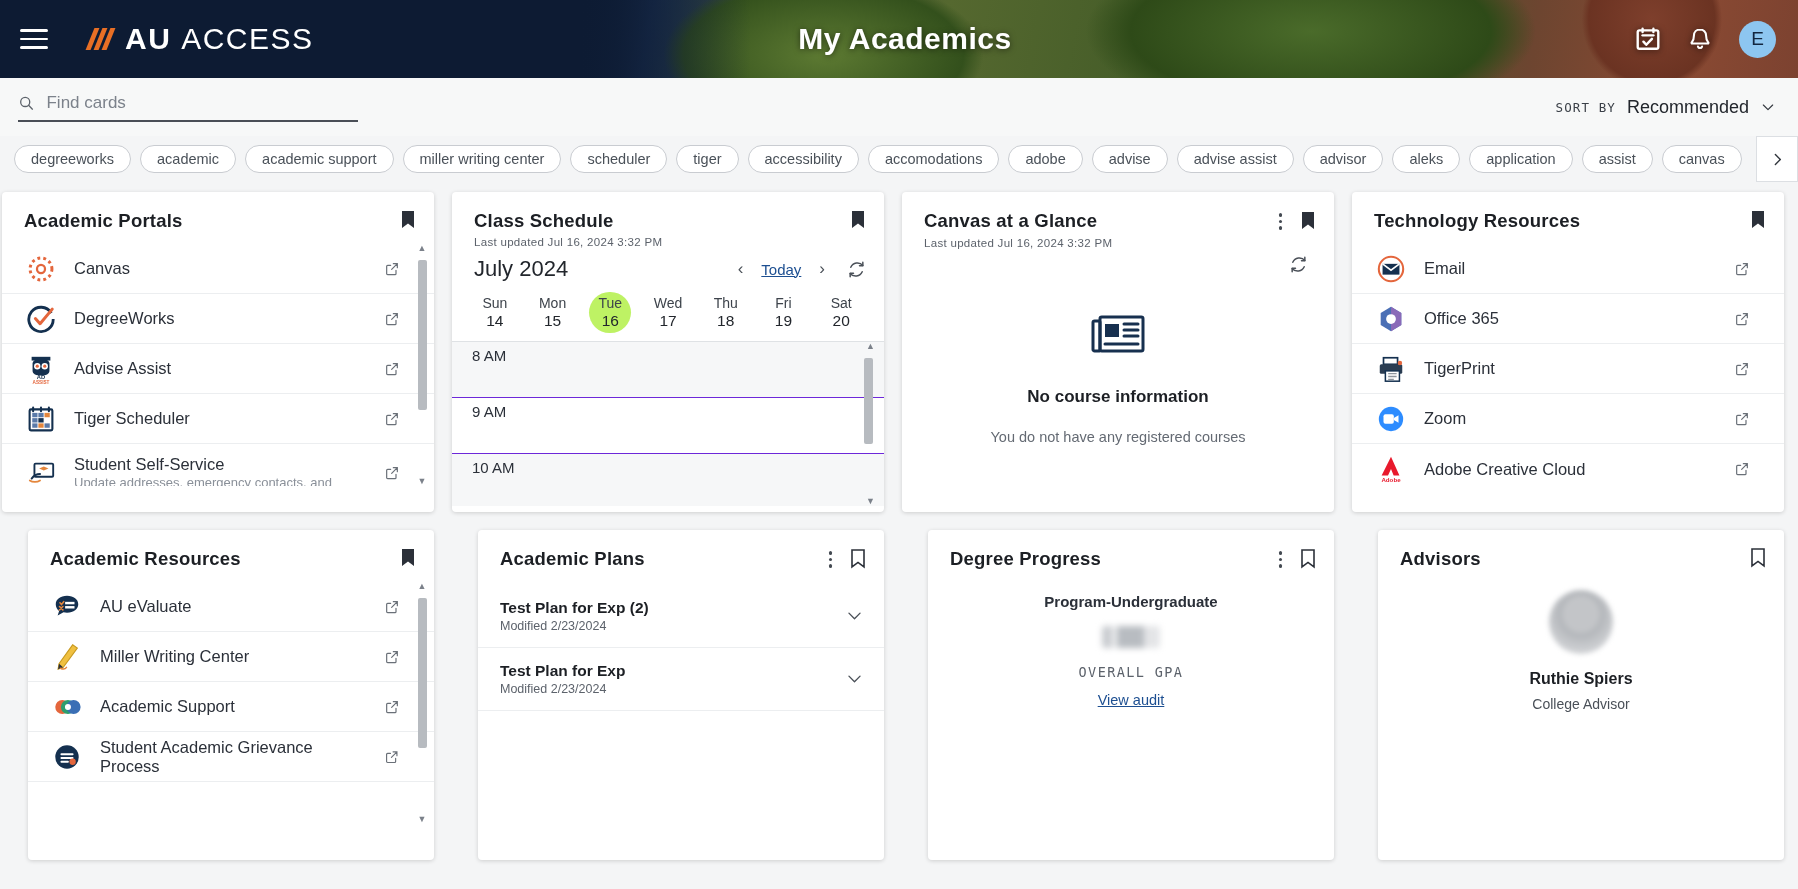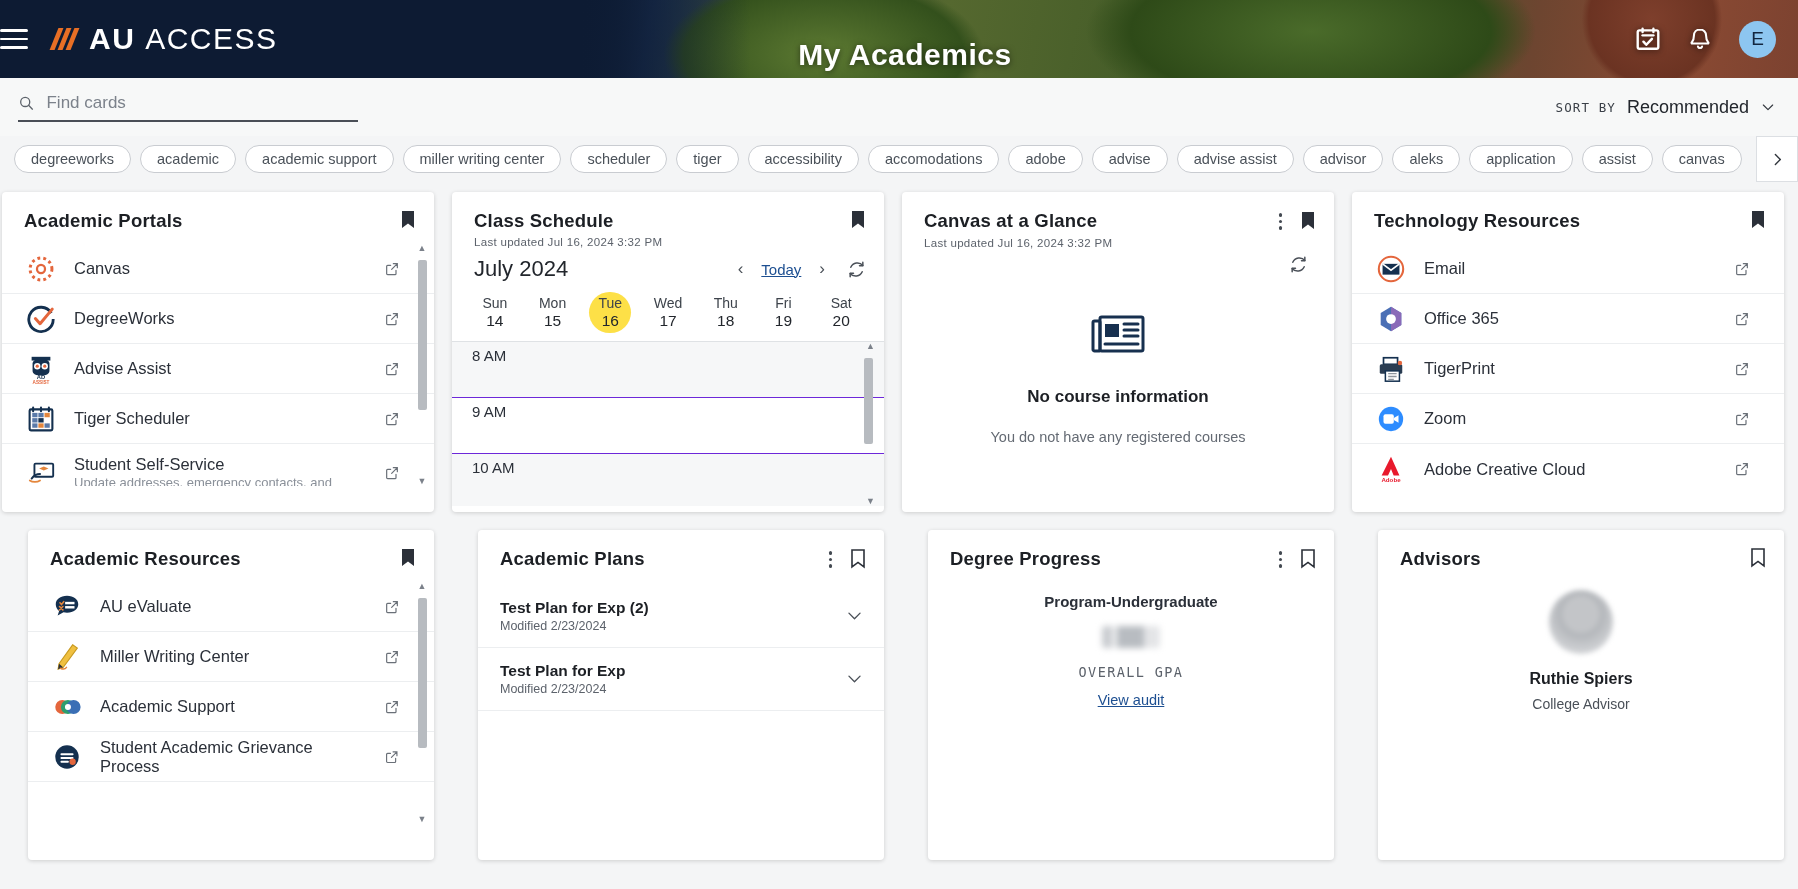--- a/index.html
+++ b/index.html
@@ -28,34 +28,35 @@
       radial-gradient(circle 90px at 88% 25%, #7e3f2c 0%, #6b3322 70%, transparent 78%),
       linear-gradient(100deg, #0d1b33 0%, #1d3356 6%, #3a4a33 14%, #55682f 30%, #445c28 48%, #3e5a25 62%, #6d4530 78%, #8a4a33 90%, #7c4230 100%);
   }
   .header-photo:after {
     content: "";
     position: absolute; inset: 0;
     background: linear-gradient(90deg, #0d1b33 0%, rgba(13,27,51,0.85) 3%, rgba(13,27,51,0.0) 14%);
   }
   .header-left {
     position: relative; z-index: 3;
-    display: flex; align-items: center; gap: 26px;
+    display: flex; align-items: center; gap: 42px;
+    padding-left: 20px;
     height: 100%;
   }
   .hamburger { width: 28px; display: flex; flex-direction: column; gap: 6px; cursor: pointer; }
   .hamburger span { display: block; height: 2.5px; background: #fff; border-radius: 2px; }
   .brand { display: flex; align-items: center; gap: 14px; }
   .slashes { display: flex; gap: 3px; }
   .slashes i { display: block; width: 5px; height: 22px; background: #e86f25; transform: skewX(-22deg); }
   .brand-text { font-size: 30px; letter-spacing: 1.5px; color: #fff; white-space: nowrap; }
   .brand-text b { font-weight: 700; }
   .brand-text span { font-weight: 300; }
   .header-title {
     position: absolute; z-index: 3;
-    left: 0; right: 0; top: 16px; height: 100%;
+    left: 0; right: 0; top: 0; height: 100%;
     display: flex; align-items: center; justify-content: center;
     font-size: 30px; font-weight: 700; color: #fff; letter-spacing: 0.5px;
     text-shadow: 0 1px 6px rgba(0,0,0,0.55);
     pointer-events: none;
     padding-left: 12px;
   }
   .header-right {
     position: absolute; z-index: 4; right: 22px; top: 0; height: 100%;
     display: flex; align-items: center; gap: 26px;
   }
@@ -153,21 +154,21 @@
 
   
   .sched-nav { display: flex; align-items: center; justify-content: space-between; padding: 8px 18px 0 22px; }
   .sched-month { font-size: 22px; color: #22262c; }
   .sched-ctrls { display: flex; align-items: center; gap: 18px; }
   .sched-ctrls .chev { font-size: 17px; color: #4a5058; cursor: pointer; }
   .sched-today { font-size: 15px; color: #1d4f91; text-decoration: underline; cursor: pointer; }
   .days { display: flex; padding: 10px 14px 8px 14px; border-bottom: 1px solid #dfe2e5; }
   .day { flex: 1; text-align: center; cursor: pointer; }
   .day-inner { display: inline-flex; flex-direction: column; align-items: center; width: 42px; padding: 3px 0; border-radius: 21px; }
-  .day.active .day-inner { background: #fde047; }
+  .day.active .day-inner { background: #bef264; }
   .day-name { font-size: 14px; color: #3d434b; }
   .day-num { font-size: 15.5px; color: #22262c; margin-top: 1px; }
   .hours { position: relative; height: 164px; overflow: hidden; }
   .hour-row { height: 56px; padding: 5px 0 0 20px; font-size: 15px; color: #2b3039; border-bottom: 1px solid #6d28d9; }
   .hour-row.shade { background: #f6f7f8; }
   .hours-track { position: absolute; right: 6px; top: 0; bottom: 0; width: 14px; }
   .hours-thumb { position: absolute; top: 16px; width: 9px; height: 86px; background: #b7bbc0; border-radius: 2px; }
 
   
   .empty {

